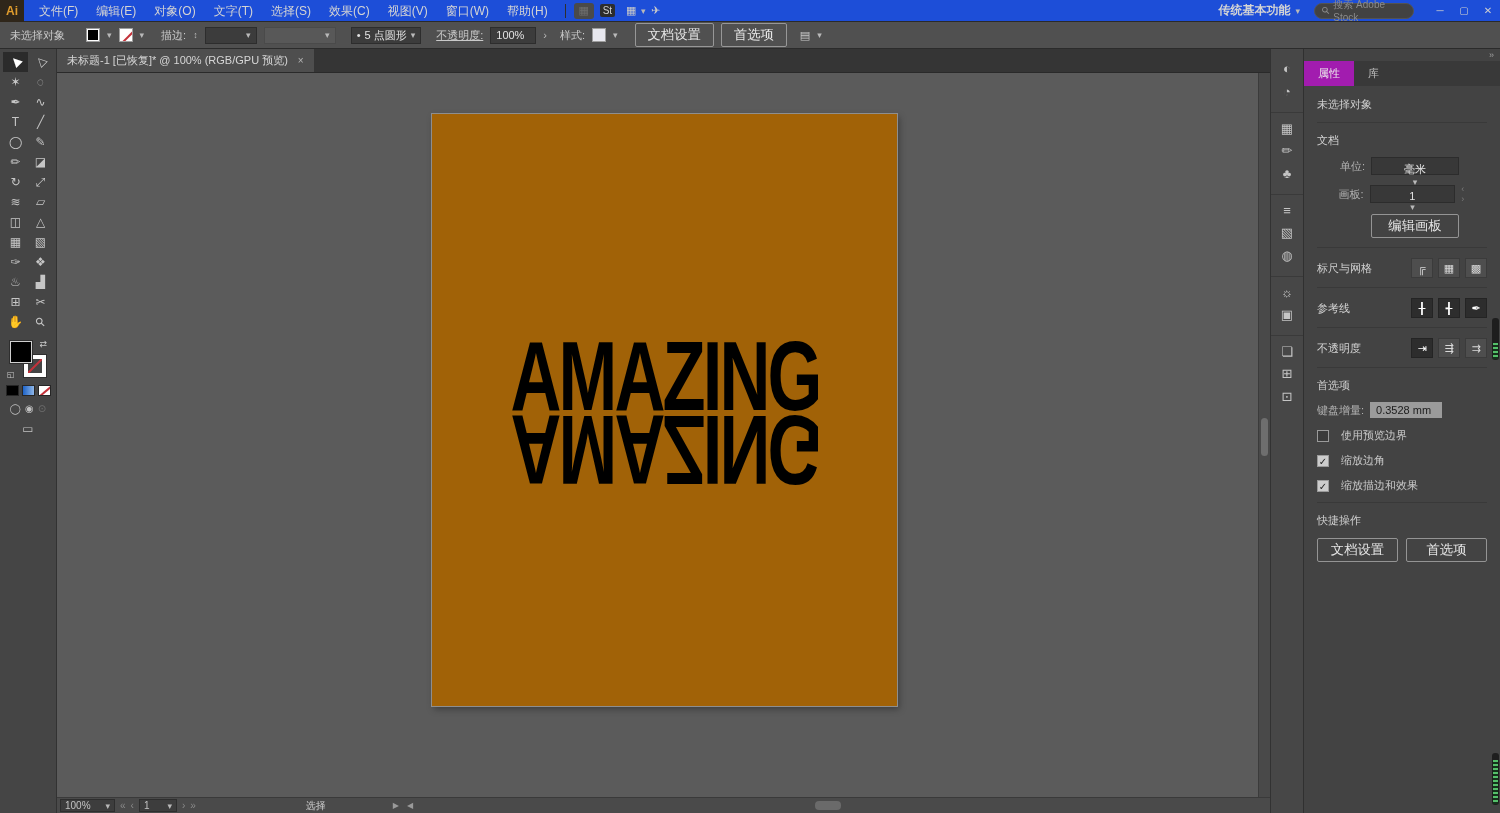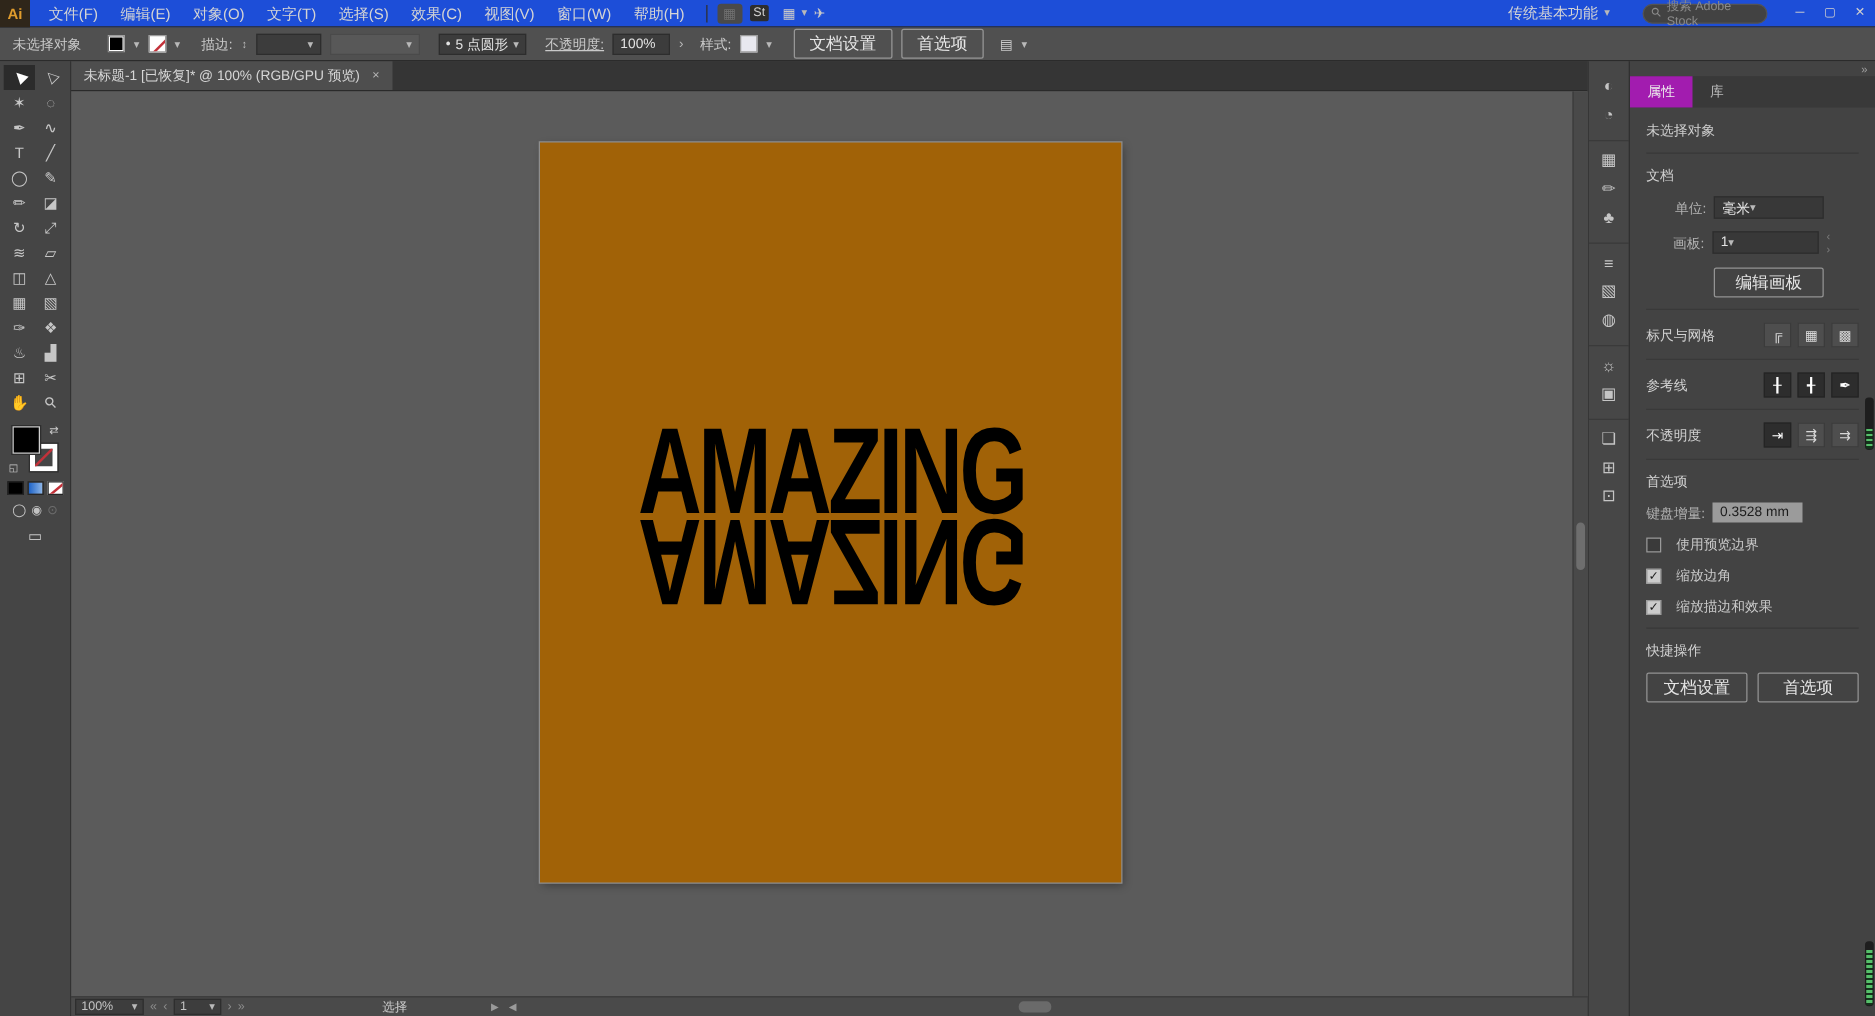--- a/index.html
+++ b/index.html
@@ -8,21 +8,21 @@
 
   
   .menubar { height:22px; background:#1d4ed8; border-bottom:1px solid #2a2a2a; display:flex; align-items:center; }
   .ai-logo { width:24px; height:22px; background:#2f261a; color:#e09c2d; font-weight:bold; font-size:12px; display:flex; align-items:center; justify-content:center; margin-right:6px; }
   .menu-item { padding:0 9px; line-height:22px; color:#d4d4d4; font-size:12px; white-space:nowrap; }
   .mb-sep { width:1px; height:14px; background:#2e2e2e; margin:0 8px; }
   .mb-ico { width:20px; height:16px; display:flex; align-items:center; justify-content:center; color:#c9c9c9; font-size:11px; }
   .mb-ico.dim { background:#4a4a4a; border-radius:3px; color:#6f6f6f; }
   .stock-badge { background:#2d2d2d; color:#d0d0d0; font-size:10px; padding:1px 3px; border-radius:2px; margin:0 6px; }
   .spacer { flex:1; }
-  .workspace { display:flex; align-items:center; gap:5px; margin-right:26px; color:#d4d4d4; }
+  .workspace { display:flex; align-items:center; gap:5px; margin-right:14px; color:#d4d4d4;font-weight:bold; }
   .searchbox { width:100px; height:16px; background:#424242; border:1px solid #535353; border-radius:9px; display:flex; align-items:center; gap:4px; padding:0 7px; color:#8b8b8b; font-size:10px; margin-right:14px; }
   .searchbox .mag { display:inline-block; transform:rotate(-45deg); font-size:10px; }
   .win-btn { width:24px; height:22px; display:flex; align-items:center; justify-content:center; color:#cfcfcf; font-size:10px; }
 
   
   .controlbar { height:27px; background:#505050; border-bottom:1px solid #2b2b2b; display:flex; align-items:center; gap:7px; padding:0 10px; font-size:11px; }
   .cb-label { color:#c9c9c9; white-space:nowrap; }
   .swatch { width:14px; height:14px; background:#000; border:1px solid #9d9d9d; box-shadow:inset 0 0 0 1px #fff; }
   .swatch.none { background:#fff; position:relative; box-shadow:none; overflow:hidden; }
   .swatch.none::after { content:""; position:absolute; left:-2px; top:6px; width:22px; height:2px; background:#c3323a; transform:rotate(-45deg); }
@@ -89,21 +89,21 @@
   .panel-top { height:12px; display:flex; justify-content:flex-end; align-items:center; padding-right:6px; color:#9f9f9f; font-size:9px; }
   .panel-tabs { height:25px; background:#393939; display:flex; align-items:stretch; }
   .panel-tab { padding:5px 14px; color:#bdbdbd; display:flex; align-items:center; }
   .panel-tab.active { background:#a21caf; color:#ececec; }
   .panel-body { flex:1; padding:0 13px; }
   .no-sel { padding:11px 0 10px; color:#cfcfcf; border-bottom:1px solid #393939; }
   .section { padding:10px 0 9px; border-bottom:1px solid #393939; }
   .sec-title { color:#d2d2d2; }
   .frow { display:flex; align-items:center; margin-top:9px; gap:6px; }
   .flbl { width:48px; text-align:right; color:#b3b3b3; white-space:nowrap; }
-  .psel { width:88px; background:#383838; border:1px solid #2c2c2c; height:18px; display:flex; align-items:center; padding:4px 6px; color:#e2e2e2; }
+  .psel { width:88px; background:#383838; border:1px solid #2c2c2c; height:18px; display:flex; align-items:center; padding:4px 6px; color:#e2e2e2;flex-direction:column; }
   .ab-arrows { color:#7b7b7b; font-size:9px; letter-spacing:6px; }
   .ghost-btn { border:1px solid #949494; border-radius:2px; color:#e5e5e5; text-align:center; padding:2px 0; }
   .edit-ab { width:88px; margin:10px 0 0 54px; }
   .ib-row { display:flex; align-items:center; justify-content:space-between; }
   .ibs { display:flex; gap:5px; }
   .ib { width:22px; height:20px; background:#4e4e4e; border:1px solid #3b3b3b; color:#d8d8d8; display:flex; align-items:center; justify-content:center; font-size:11px; }
   .ib.pressed { background:#2d2d2d; border-color:#242424; color:#fff; }
   .kb-field { background:#9b9b9b; color:#1c1c1c; height:16px; display:flex; align-items:center; padding:0 6px; min-width:72px; }
   .chk-row { display:flex; align-items:center; gap:12px; margin-top:10px; color:#c9c9c9; }
   .chk { width:12px; height:12px; border:1px solid #9a9a9a; background:#3a3a3a; font-size:10px; line-height:11px; text-align:center; color:#1d1d1d; }

